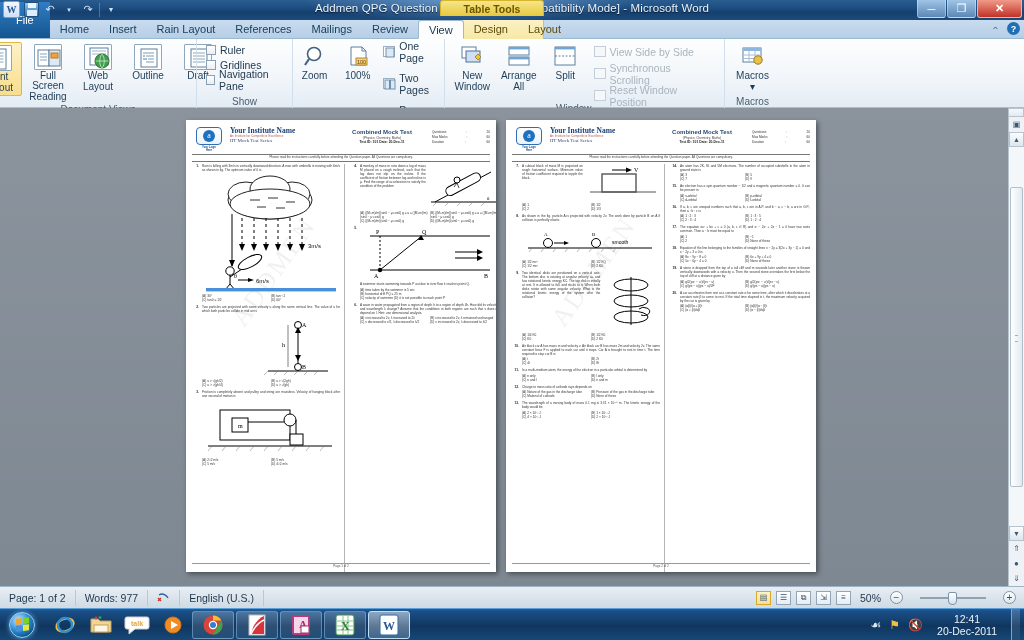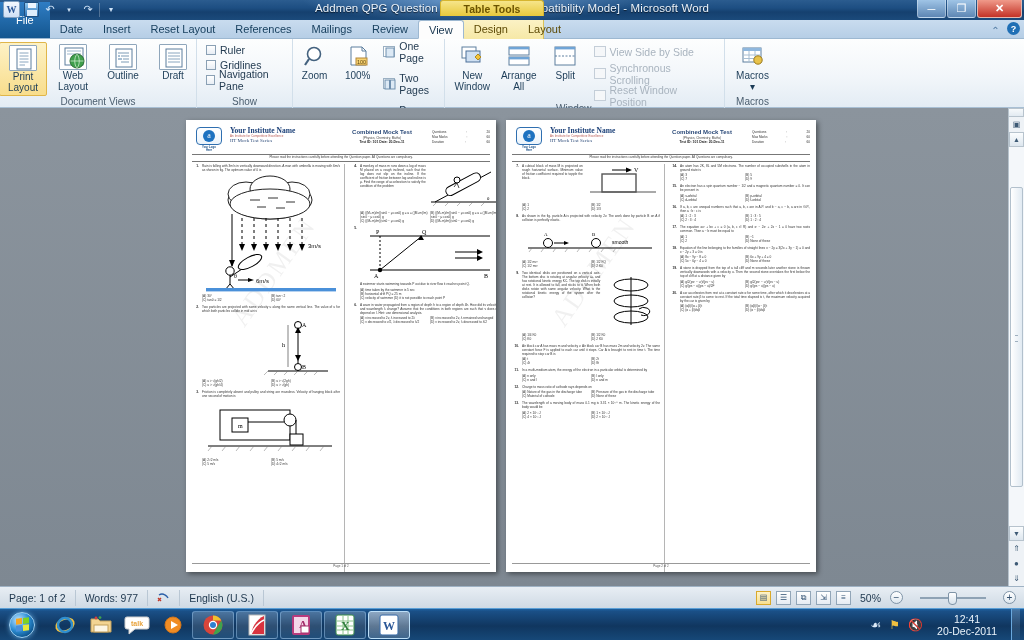--- a/index.html
+++ b/index.html
@@ -255,23 +255,23 @@
       <div class="wb close">✕</div>
     </div>
 
     <div class="ctx-tab">Table Tools</div>
   </div>
 
   <div class="tabstrip">
     <div class="ctx-zone"></div>
     <div class="tabs-inner">
       <div class="tab file">File</div>
-      <div class="tab">Date</div>
+      <div class="tab">Home</div>
       <div class="tab">Insert</div>
-      <div class="tab">Reset Layout</div>
+      <div class="tab">Rain Layout</div>
       <div class="tab">References</div>
       <div class="tab">Mailings</div>
       <div class="tab">Review</div>
       <div class="tab active">View</div>
       <div class="tab ctx">Design</div>
       <div class="tab ctx">Layout</div>
     </div>
     <div class="help-row">
       <div class="hbtn">⌃</div>
       <div class="hbtn q">?</div>
@@ -290,20 +290,36 @@
                 <line x1="9.5" y1="7" x2="18.5" y2="7"></line>
                   <line x1="9.5" y1="10" x2="18.5" y2="10"></line>
                 <line x1="9.5" y1="13" x2="18.5" y2="13"></line>
                   <line x1="9.5" y1="16" x2="18.5" y2="16"></line>
                 <line x1="9.5" y1="19" x2="15" y2="19"></line>
               </g>
             </svg>
           </div>
           <span>Print</span>
           <span class="lbl2">Layout</span>
+        </div>
+        <div class="bigbtn">
+          <div class="bigicon">
+            <svg width="28" height="26" viewBox="0 0 28 26">
+              <rect x="3" y="5" width="11" height="16" fill="#fff" stroke="#5d7e9e"></rect>
+              <rect x="14" y="5" width="11" height="16" fill="#dce9f5" stroke="#5d7e9e"></rect>
+              <g stroke="#8aa6bf">
+                  <line x1="5" y1="9" x2="12" y2="9"></line>
+                  <line x1="5" y1="12" x2="12" y2="12"></line>
+                  <line x1="5" y1="15" x2="12" y2="15"></line>
+                </g>
+              <rect x="16" y="8" width="7" height="5" fill="#f0a33a" stroke="#b9782a"></rect>
+            </svg>
+          </div>
+          <span>Full Screen</span>
+          <span class="lbl2">Reading</span>
         </div>
         <div class="bigbtn">
           <div class="bigicon">
             <svg width="28" height="26" viewBox="0 0 28 26">
               <rect x="5" y="3" width="18" height="17" fill="#fff" stroke="#5d7e9e"></rect>
               <g stroke="#9cb6cc">
                   <line x1="7" y1="6" x2="21" y2="6"></line>
                   <line x1="7" y1="9" x2="21" y2="9"></line>
                 </g>
               <circle cx="17" cy="16" r="7" fill="#3f9f4c" stroke="#2a6c33"></circle>

